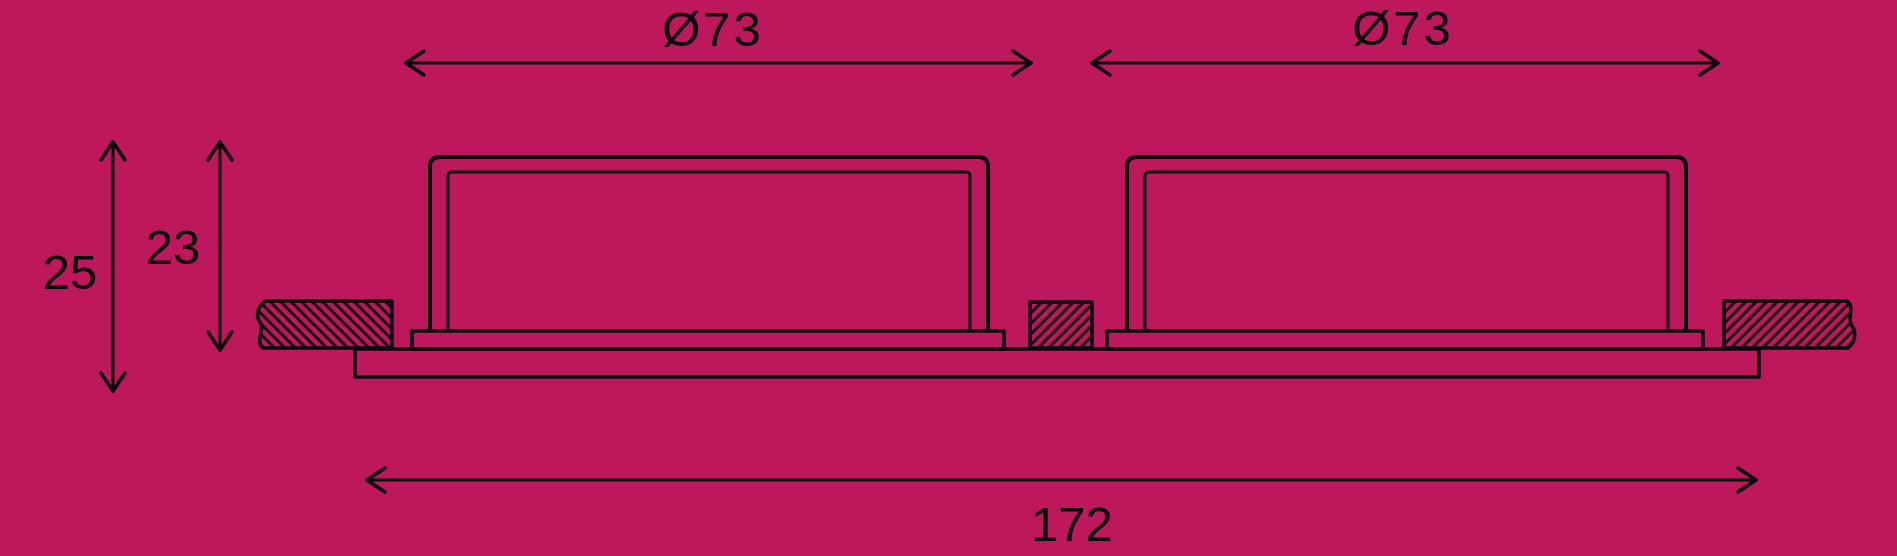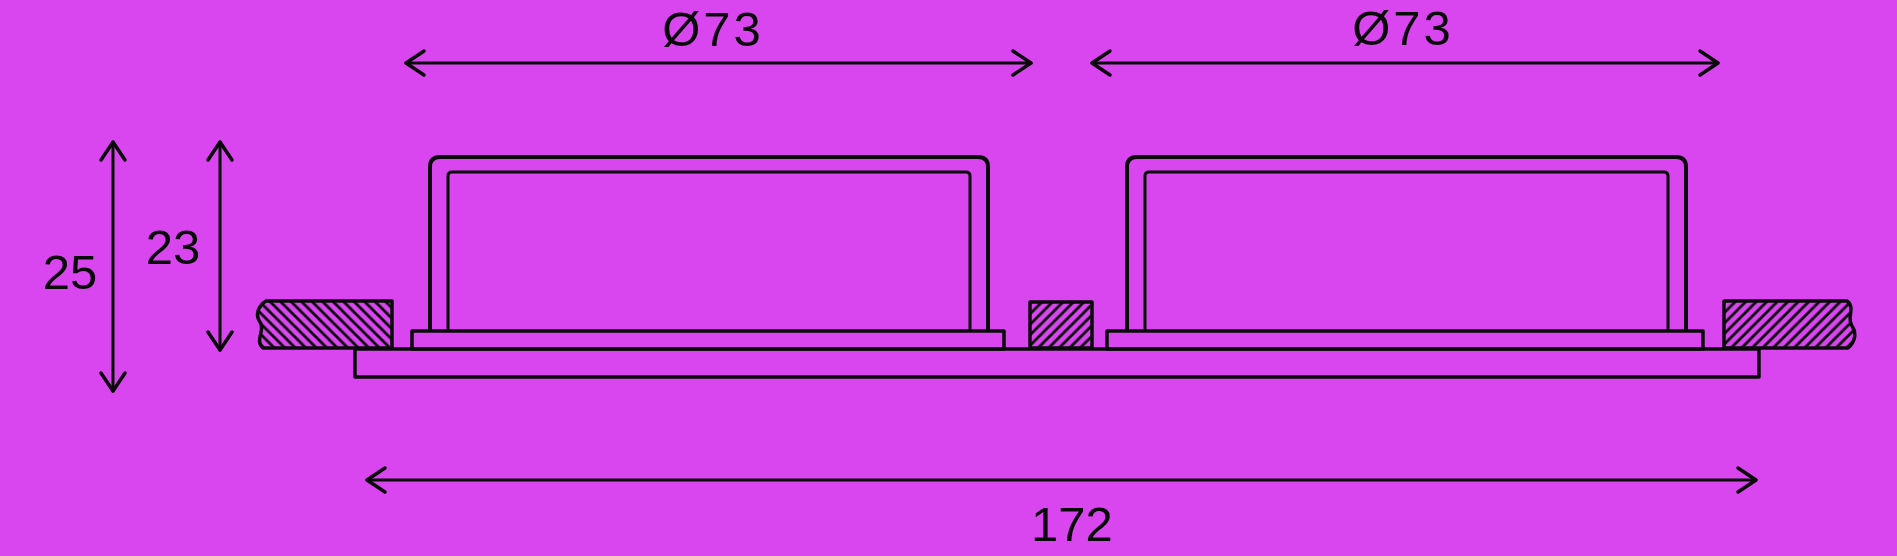--- a/index.html
+++ b/index.html
@@ -3,21 +3,21 @@
 <meta charset="utf-8">
 <style>
   html, body {
     margin: 0;
     padding: 0;
     background: #ffffff;
   }
   .stage {
     width: 1897px;
     height: 556px;
-    background: #d946ef;
+    background: #be185d;
     position: relative;
     overflow: hidden;
   }
   svg { display: block; }
   .outline   { fill: none; stroke: #0a0a0a; stroke-width: 4;   stroke-linejoin: round; }
   .outline-t { fill: none; stroke: #0a0a0a; stroke-width: 3.5; stroke-linejoin: round; }
   .inner     { fill: none; stroke: #0a0a0a; stroke-width: 3;   stroke-linejoin: round; }
   .dimline   { fill: none; stroke: #0a0a0a; stroke-width: 3;   stroke-linecap: round; }
   .arrow     { fill: none; stroke: #0a0a0a; stroke-width: 3.5; stroke-linecap: round; stroke-linejoin: round; }
   .hatch-outline { stroke: #0a0a0a; stroke-width: 3.5; stroke-linejoin: round; }

